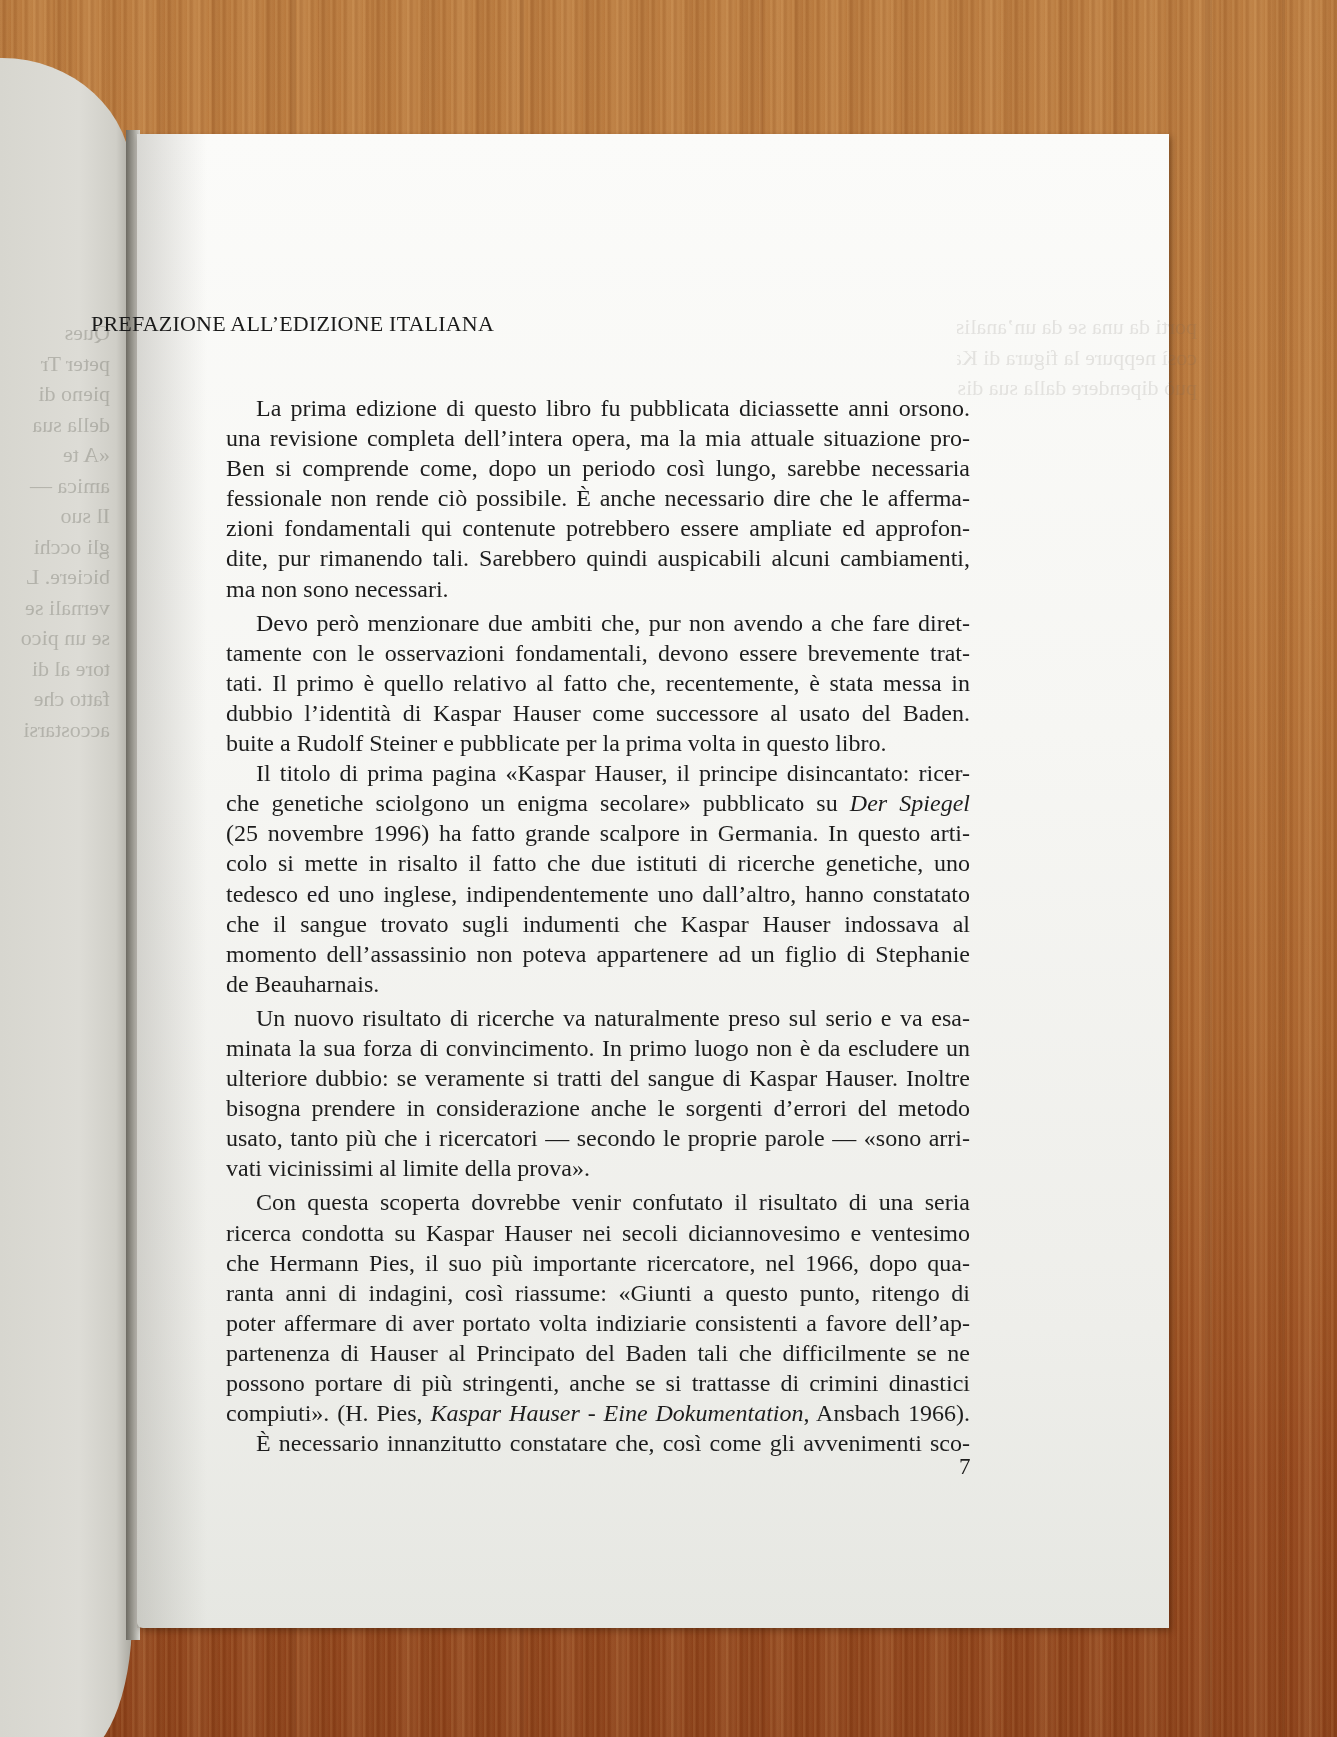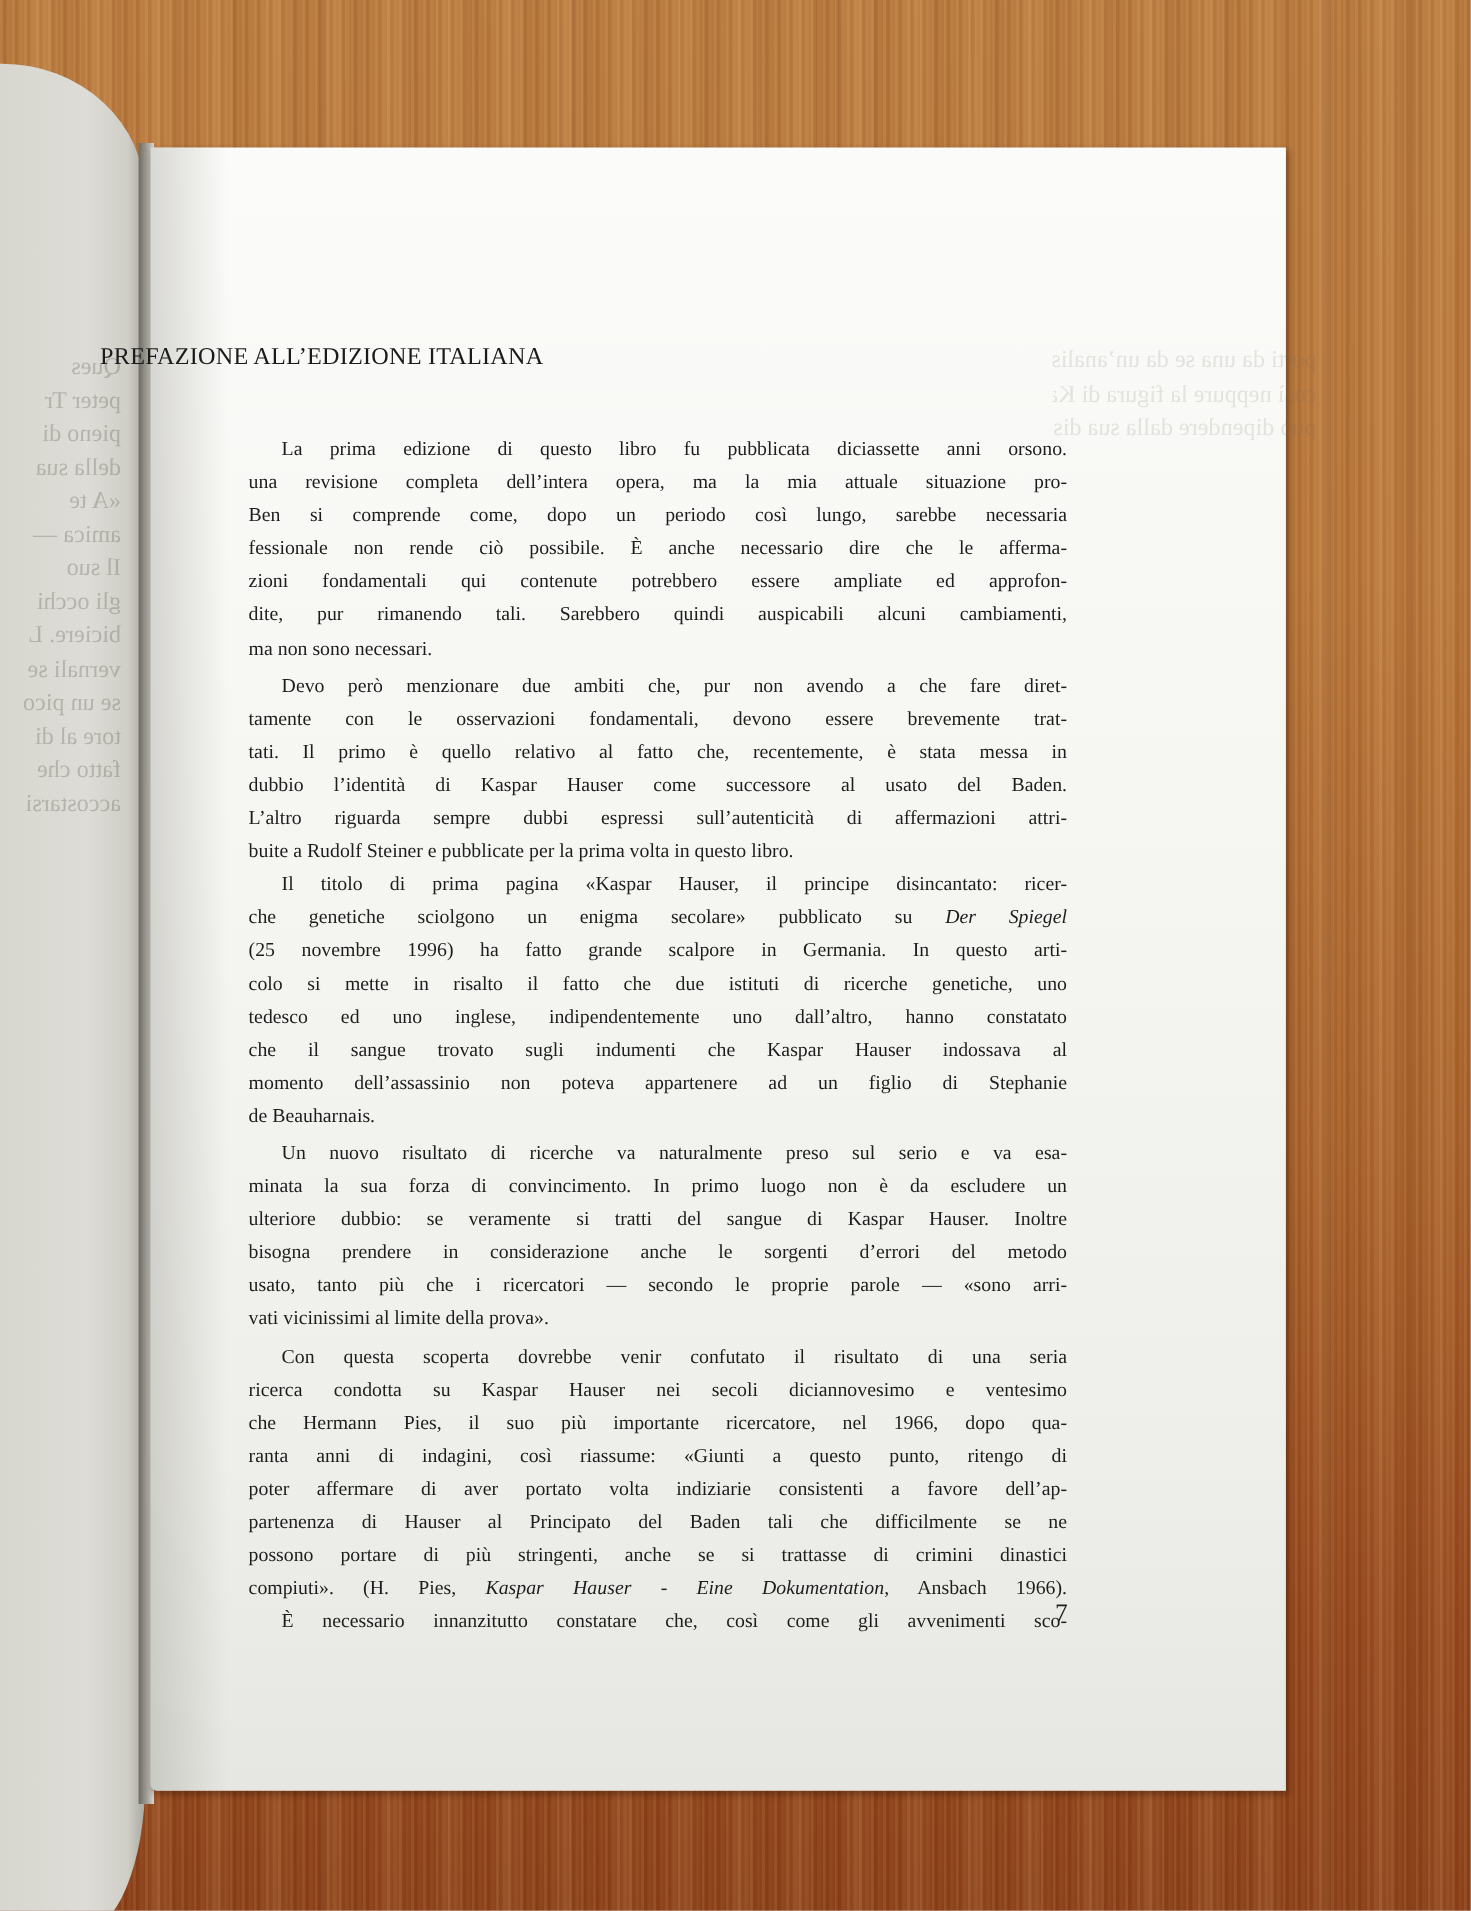--- a/index.html
+++ b/index.html
@@ -114,21 +114,21 @@
       letter-spacing: 0.2px;
       color: #1b1b1b;
     }
 
     .text-block {
       position: absolute;
       left: 89px;
       top: 259px;
       width: 744px;
       color: #1d1d1d;
-      font-size: 18px;
+      font-size: 24px;
       line-height: 30.1px;
     }
     .text-line {
       display: block;
       height: 30.1px;
       white-space: nowrap;
       text-align: justify;
       text-align-last: justify;
     }
     .text-line.last {
@@ -202,21 +202,20 @@
       <span class="text-line">dite, pur rimanendo tali. Sarebbero quindi auspicabili alcuni cambiamenti,</span>
       <span class="text-line last">ma non sono necessari.</span>
     </div>
     <div class="para-gap"></div>
 
     <div>
       <span class="text-line indent">Devo però menzionare due ambiti che, pur non avendo a che fare diret-</span>
       <span class="text-line">tamente con le osservazioni fondamentali, devono essere brevemente trat-</span>
       <span class="text-line">tati. Il primo è quello relativo al fatto che, recentemente, è stata messa in</span>
       <span class="text-line">dubbio l’identità di Kaspar Hauser come successore al usato del Baden.</span>
-      <span class="text-line">L’altro riguarda sempre dubbi espressi sull’autenticità di affermazioni attri-</span>
       <span class="text-line last">buite a Rudolf Steiner e pubblicate per la prima volta in questo libro.</span>
     </div>
 
     <div>
       <span class="text-line indent">Il titolo di prima pagina «Kaspar Hauser, il principe disincantato: ricer-</span>
       <span class="text-line"><span>che genetiche sciolgono un enigma secolare» pubblicato su </span><em>Der Spiegel</em></span>
       <span class="text-line">(25 novembre 1996) ha fatto grande scalpore in Germania. In questo arti-</span>
       <span class="text-line">colo si mette in risalto il fatto che due istituti di ricerche genetiche, uno</span>
       <span class="text-line">tedesco ed uno inglese, indipendentemente uno dall’altro, hanno constatato</span>
       <span class="text-line">che il sangue trovato sugli indumenti che Kaspar Hauser indossava al</span>

